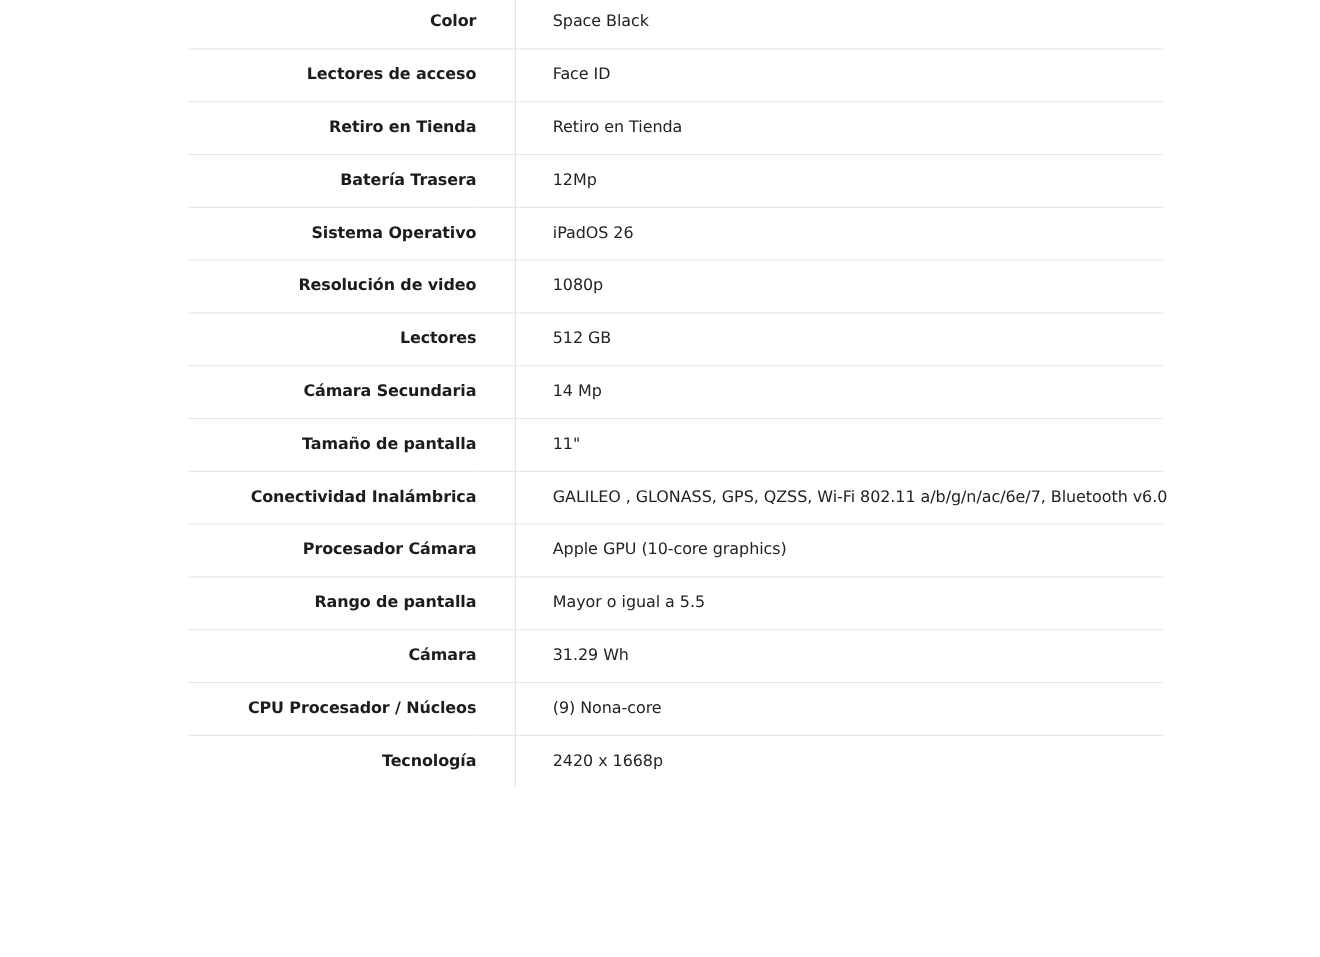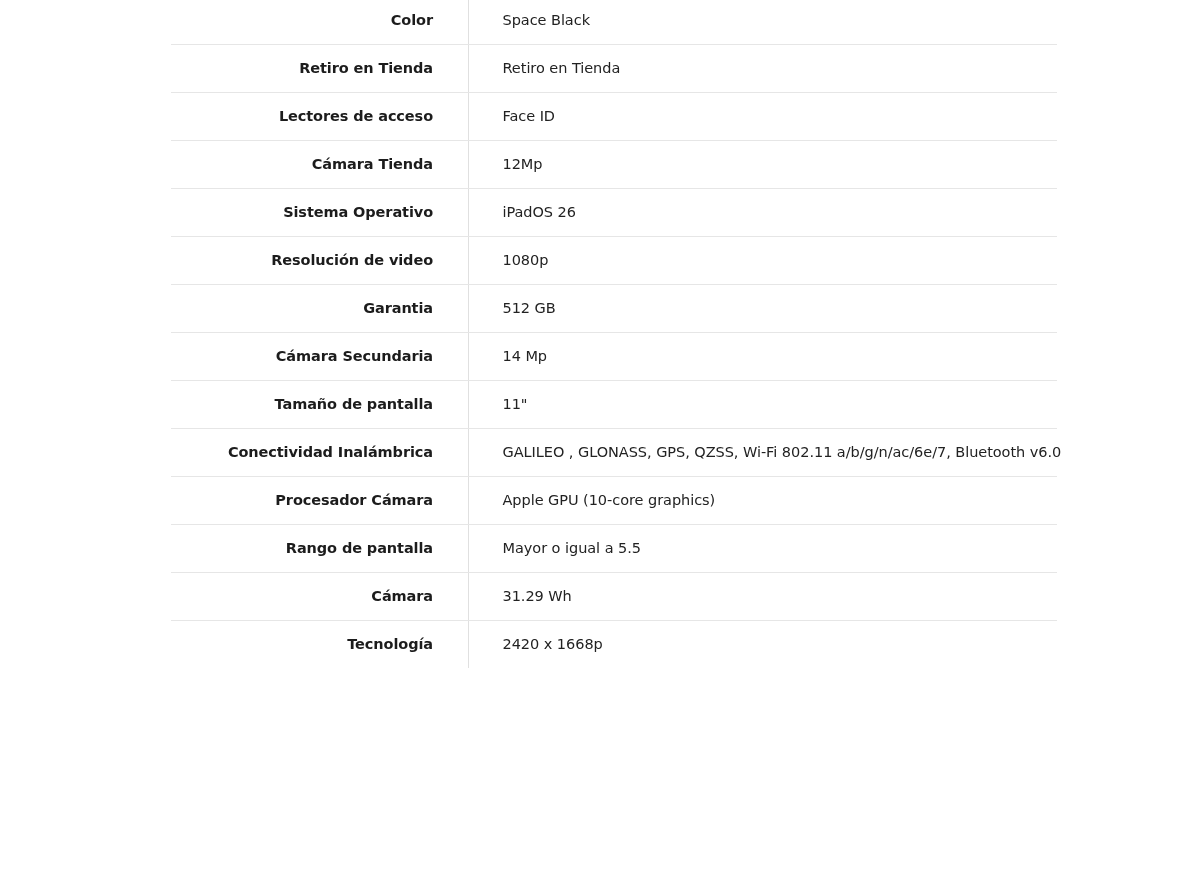--- a/index.html
+++ b/index.html
@@ -87,46 +87,46 @@
       <col class="c-gap">
       <col class="c-value">
     </colgroup>
     <tbody>
         <tr>
           <td class="spec-label">Color</td>
           <td class="spec-divider"></td>
           <td class="spec-value">Space Black</td>
         </tr>
         <tr>
+          <td class="spec-label">Lectores de acceso</td>
+          <td class="spec-divider"></td>
+          <td class="spec-value">Face ID</td>
+        </tr>
+        <tr>
           <td class="spec-label">Retiro en Tienda</td>
           <td class="spec-divider"></td>
           <td class="spec-value">Retiro en Tienda</td>
         </tr>
         <tr>
-          <td class="spec-label">Lectores de acceso</td>
-          <td class="spec-divider"></td>
-          <td class="spec-value">Face ID</td>
-        </tr>
-        <tr>
-          <td class="spec-label">Cámara Tienda</td>
+          <td class="spec-label">Batería Trasera</td>
           <td class="spec-divider"></td>
           <td class="spec-value">12Mp</td>
         </tr>
         <tr>
           <td class="spec-label">Sistema Operativo</td>
           <td class="spec-divider"></td>
           <td class="spec-value">iPadOS 26</td>
         </tr>
         <tr>
           <td class="spec-label">Resolución de video</td>
           <td class="spec-divider"></td>
           <td class="spec-value">1080p</td>
         </tr>
         <tr>
-          <td class="spec-label">Garantia</td>
+          <td class="spec-label">Lectores</td>
           <td class="spec-divider"></td>
           <td class="spec-value">512 GB</td>
         </tr>
         <tr>
           <td class="spec-label">Cámara Secundaria</td>
           <td class="spec-divider"></td>
           <td class="spec-value">14 Mp</td>
         </tr>
         <tr>
           <td class="spec-label">Tamaño de pantalla</td>
@@ -147,19 +147,24 @@
           <td class="spec-label">Rango de pantalla</td>
           <td class="spec-divider"></td>
           <td class="spec-value">Mayor o igual a 5.5</td>
         </tr>
         <tr>
           <td class="spec-label">Cámara</td>
           <td class="spec-divider"></td>
           <td class="spec-value">31.29 Wh</td>
         </tr>
         <tr>
+          <td class="spec-label">CPU Procesador / Núcleos</td>
+          <td class="spec-divider"></td>
+          <td class="spec-value">(9) Nona-core</td>
+        </tr>
+        <tr>
           <td class="spec-label">Tecnología</td>
           <td class="spec-divider"></td>
           <td class="spec-value">2420 x 1668p</td>
         </tr>
       </tbody>
   </table>
 </div>
 
 </body></html>

